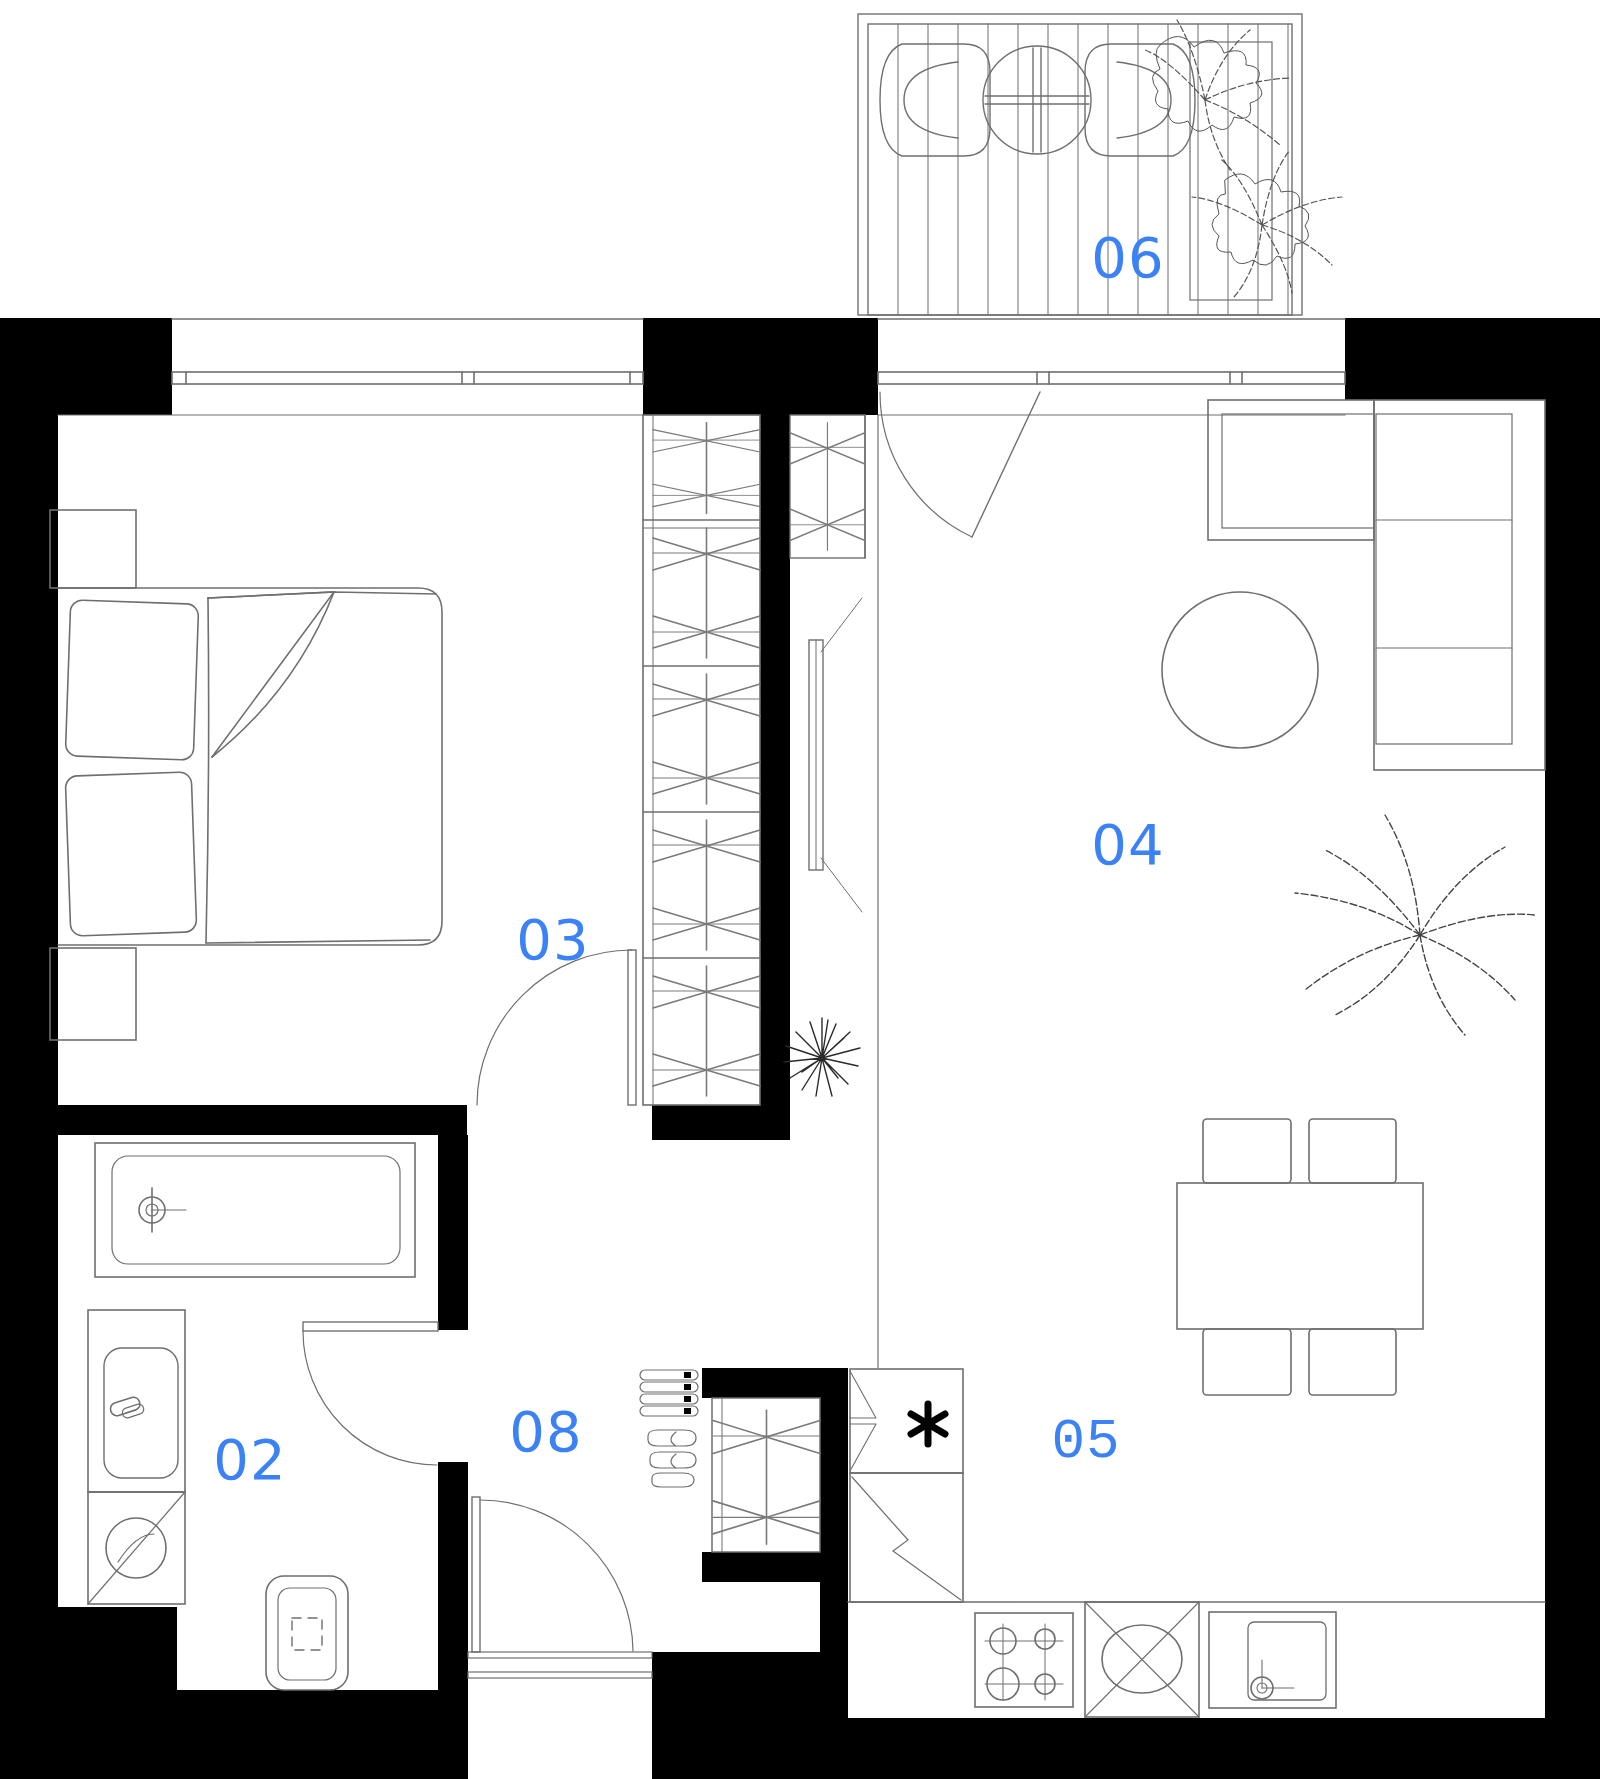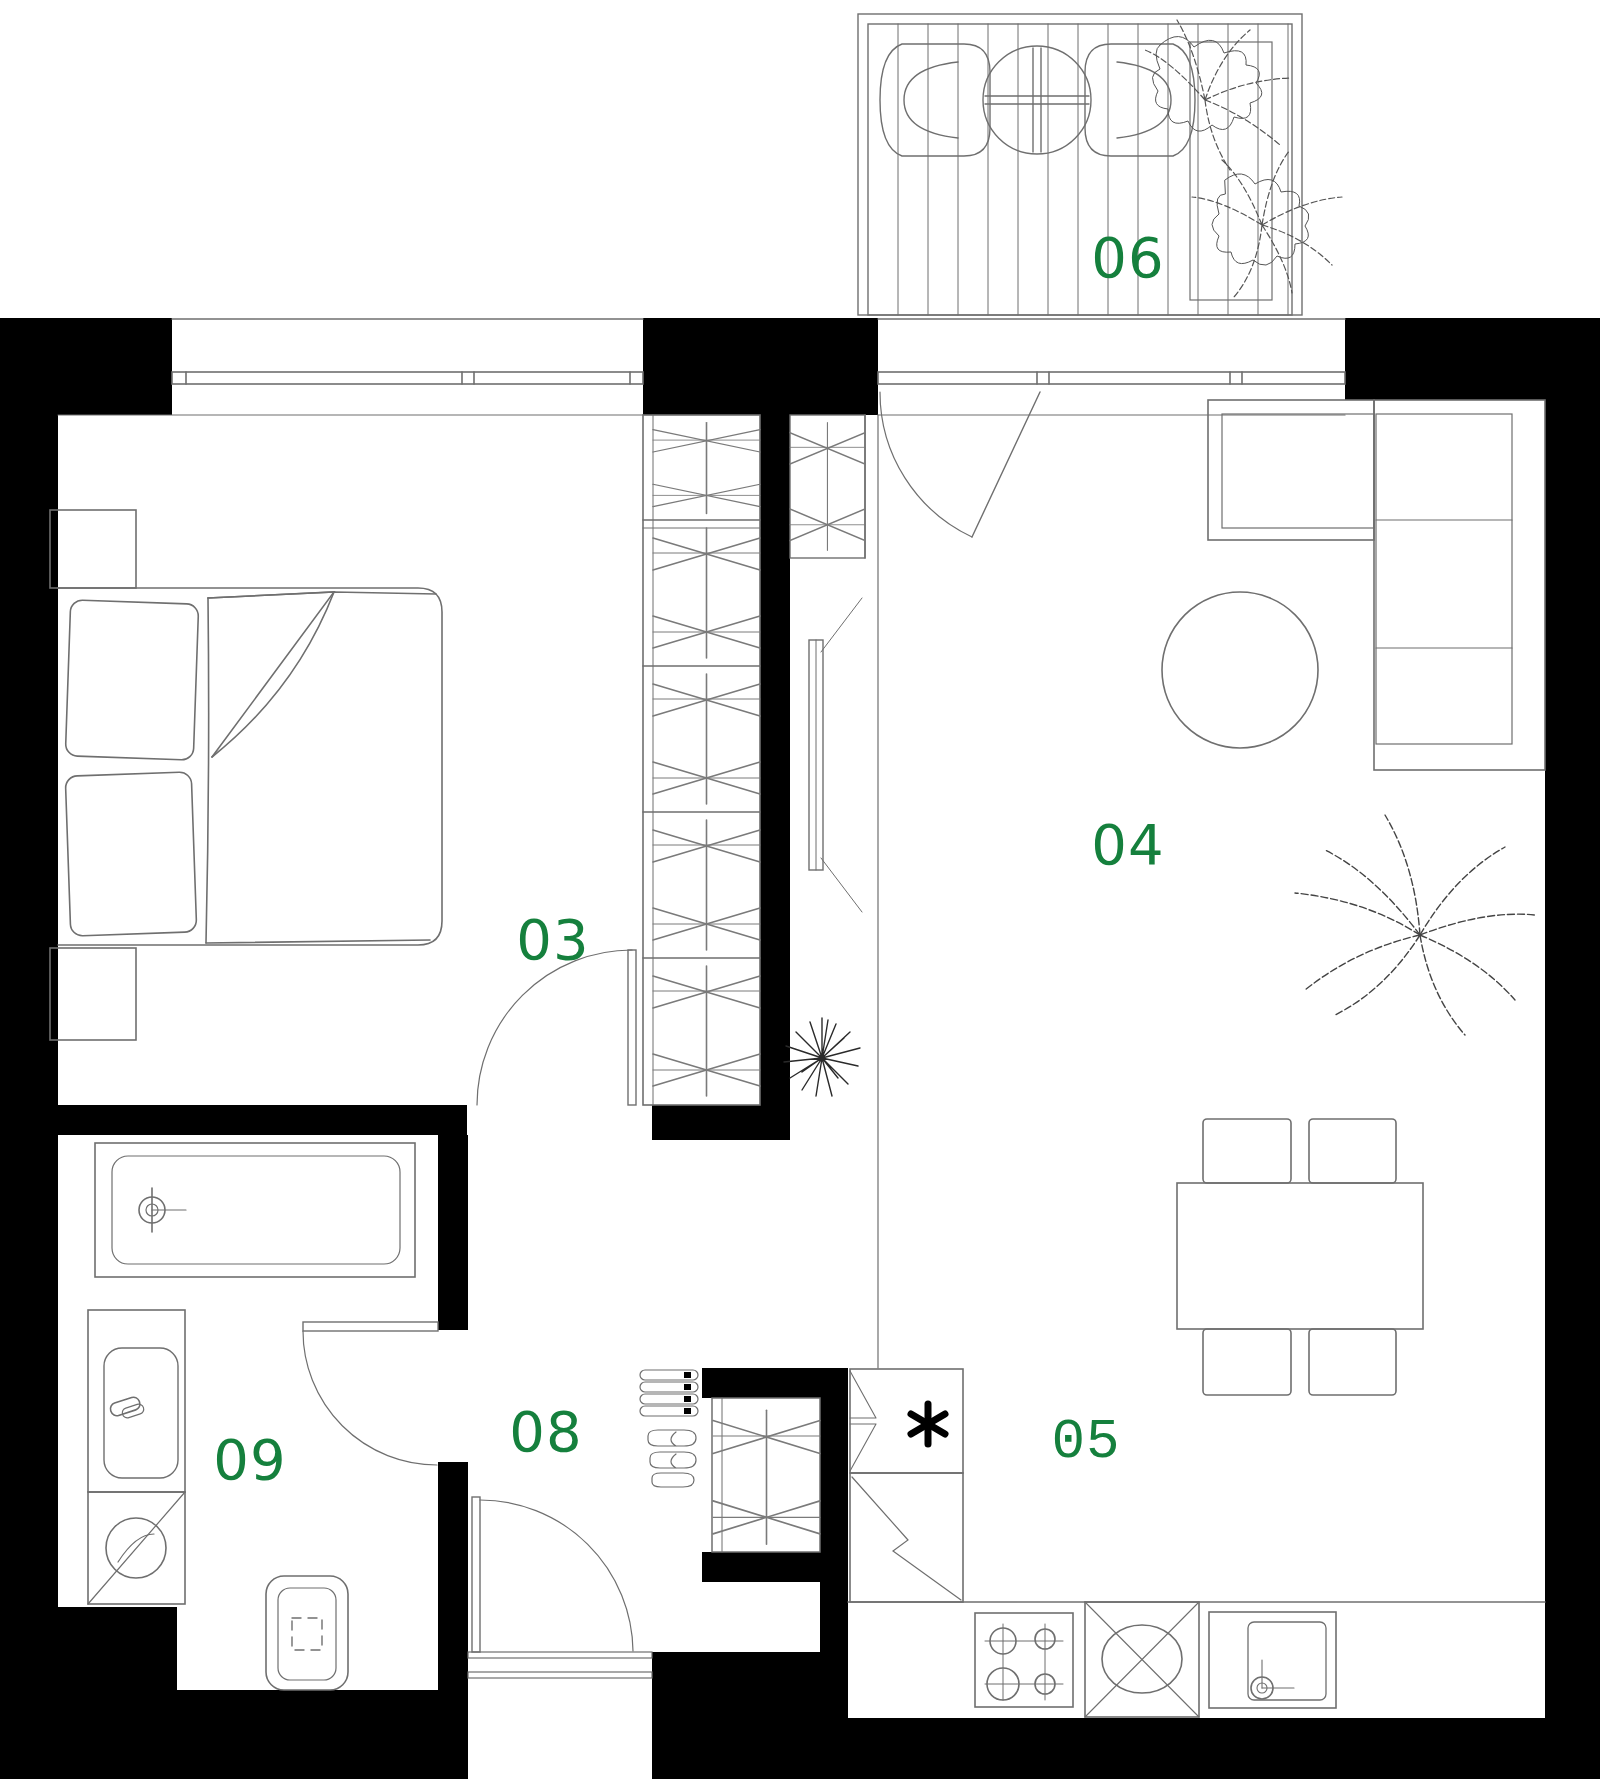--- a/index.html
+++ b/index.html
@@ -9,21 +9,21 @@
     background:#fff;
     font-family:"DejaVu Sans","Liberation Sans",sans-serif;
     overflow:hidden;
   }
   .plan-svg{position:absolute;left:0;top:0;width:1600px;height:1779px;}
   .room-label{
     position:absolute;
     transform:translate(-50%,-50%);
     font-size:56px;
     line-height:1;
-    color:#15803d;
+    color:#3b82f6;
     letter-spacing:1px;
     font-weight:400;
     user-select:none;
     white-space:nowrap;
   }
 </style>
 </head>
 <body>
 
 <div class="stage">
@@ -318,19 +318,19 @@
       <rect x="1177" y="1183" width="246" height="146"></rect>
       <rect x="1203" y="1119" width="88" height="64" rx="4"></rect>
       <rect x="1309" y="1119" width="87" height="64" rx="4"></rect>
       <rect x="1203" y="1329" width="88" height="66" rx="4"></rect>
       <rect x="1309" y="1329" width="87" height="66" rx="4"></rect>
     </g>
   </g>
 </svg>
 
 <div class="room-label" style="left:546px;top:1432px;">08</div>
-<div class="room-label" style="left:250px;top:1460px;">09</div>
+<div class="room-label" style="left:250px;top:1460px;">02</div>
 <div class="room-label" style="left:553px;top:940px;">03</div>
 <div class="room-label" style="left:1128px;top:845px;">04</div>
 <div class="room-label" style="left:1086px;top:1442px;font-family:Liberation Mono, monospace;">05</div>
 <div class="room-label" style="left:1128px;top:258px;">06</div>
 
 </div>
 
 </body></html>

